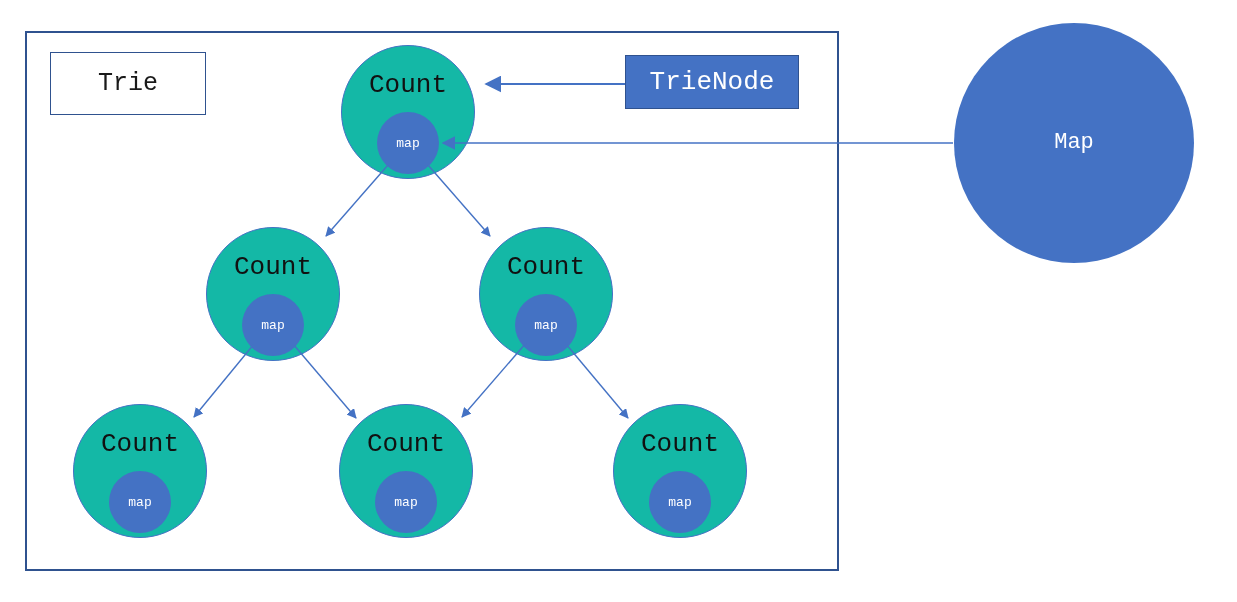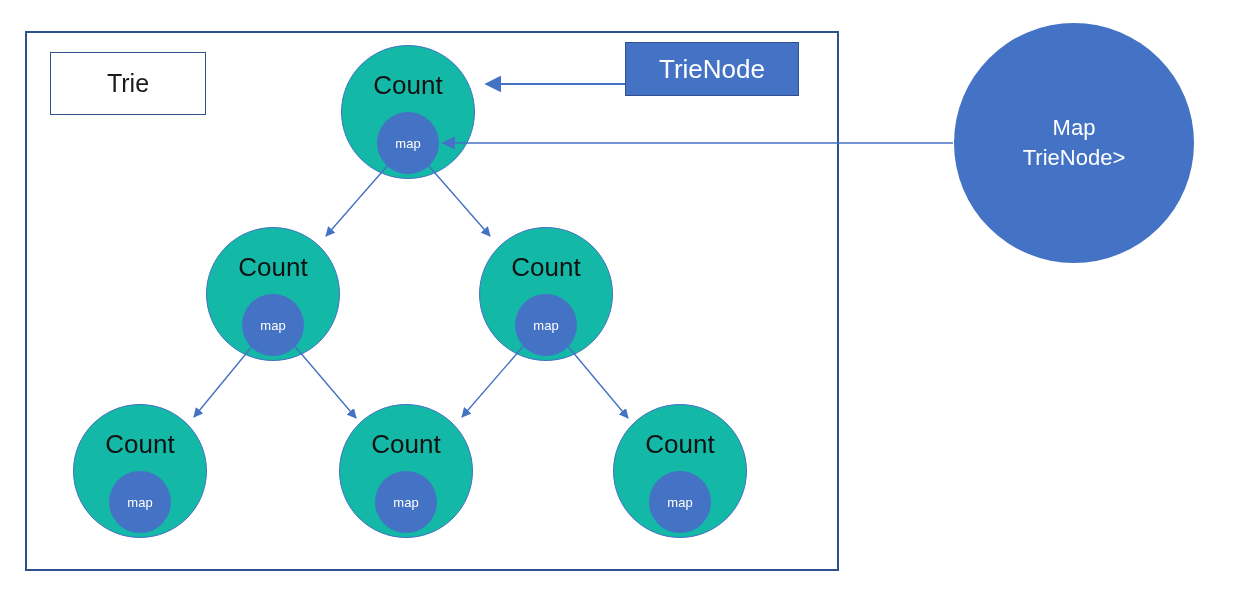--- a/index.html
+++ b/index.html
@@ -1,32 +1,32 @@
 <!DOCTYPE html>
 <html><head>
 <meta charset="utf-8">
 <style>
   * { margin:0; padding:0; box-sizing:border-box; }
   html, body { background:#ffffff; }
   body { font-family:"Liberation Sans", sans-serif; }
   .canvas {
-    position:relative; width:1237px; height:602px; background:#ffffff; overflow:hidden;
+    position:relative; width:1237px; height:602px; background:#ffffff; overflow:hidden;font-family:Liberation Mono, monospace;
   }
   .outer-rect {
     position:absolute; left:25px; top:31px; width:814px; height:540px;
     border:2px solid #2f528f; background:transparent;
   }
   .trie-box {
     position:absolute; left:50px; top:52px; width:156px; height:63px;
     border:1.5px solid #2f528f; background:#ffffff;
     display:flex; align-items:center; justify-content:center;
     font-size:25px; color:#1a1a1a;
   }
   .trienode-box {
-    position:absolute; left:625px; top:42px; width:174px; height:54px;
+    position:absolute; left:625px; top:55px; width:174px; height:54px;
     background:#4472c4; border:1.5px solid #2f528f;
     display:flex; align-items:center; justify-content:center;
     font-size:26px; color:#ffffff;
   }
   .big-circle {
     position:absolute; left:954px; top:23px; width:240px; height:240px;
     border-radius:50%; background:#4472c4; color:#ffffff;
     display:flex; flex-direction:column; align-items:center; justify-content:center;
     font-size:22px; line-height:1.35; text-align:center;
   }
@@ -65,21 +65,20 @@
   <div class="trie-box">
     <span>Trie</span>
   </div>
 
   <div class="trienode-box">
     <span>TrieNode</span>
   </div>
 
   <div class="big-circle">
     <div>Map</div>
-    <div>TrieNode&gt;</div>
   </div>
 
   <div class="node node-root">
     <div class="count-label">Count</div>
     <div class="map-circle">
       <span>map</span>
     </div>
   </div>
 
   <div class="node node-child-left">

